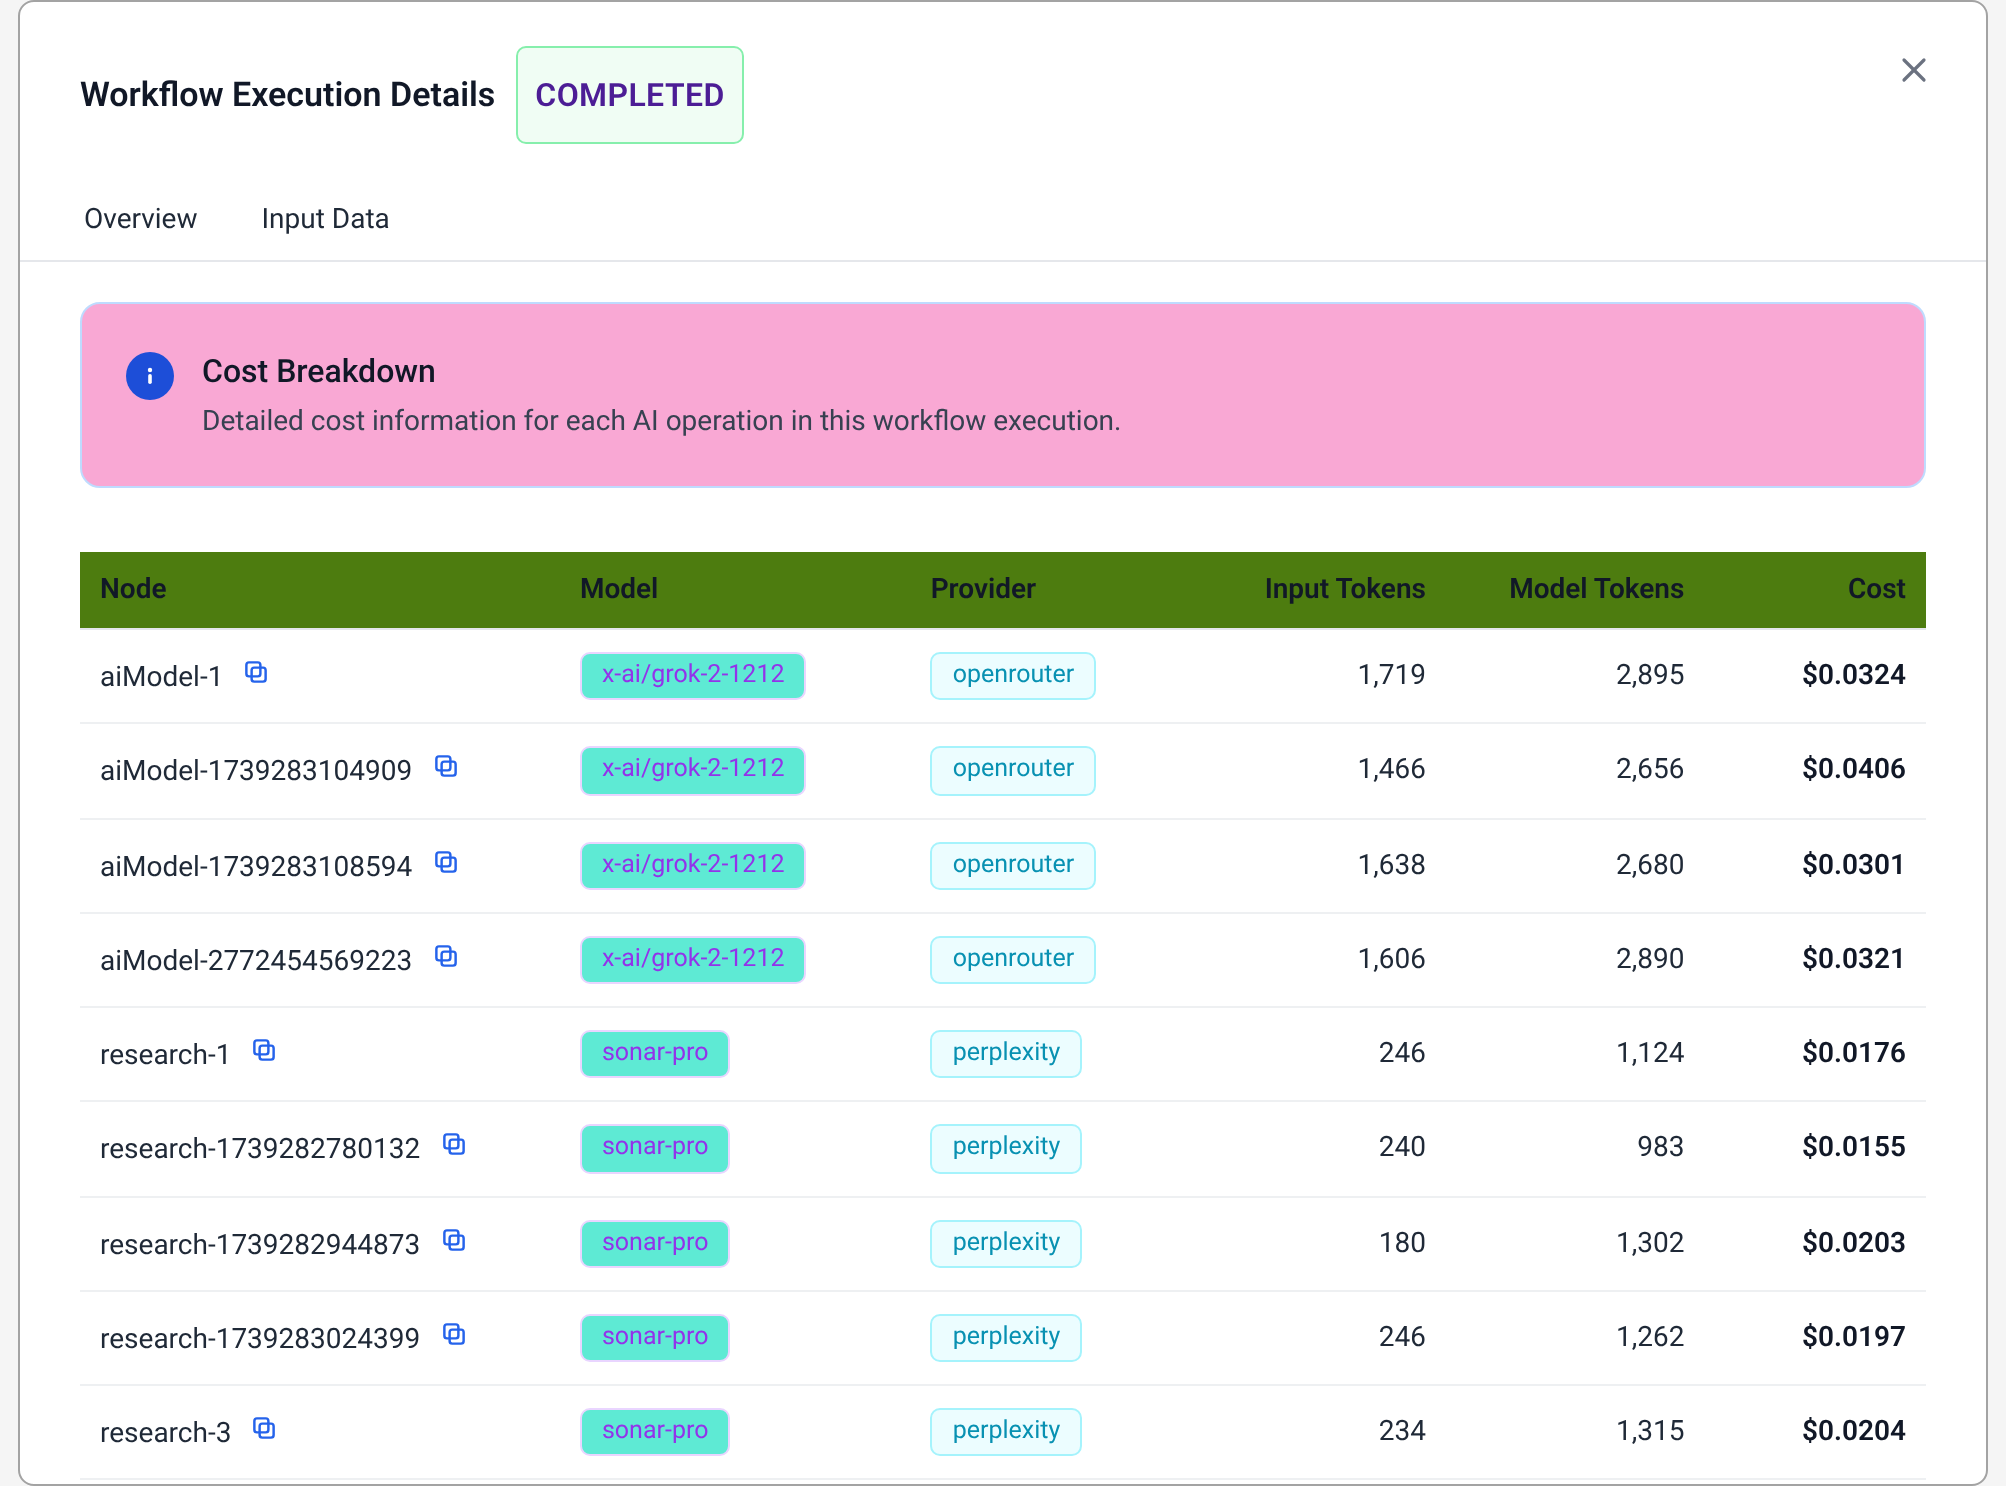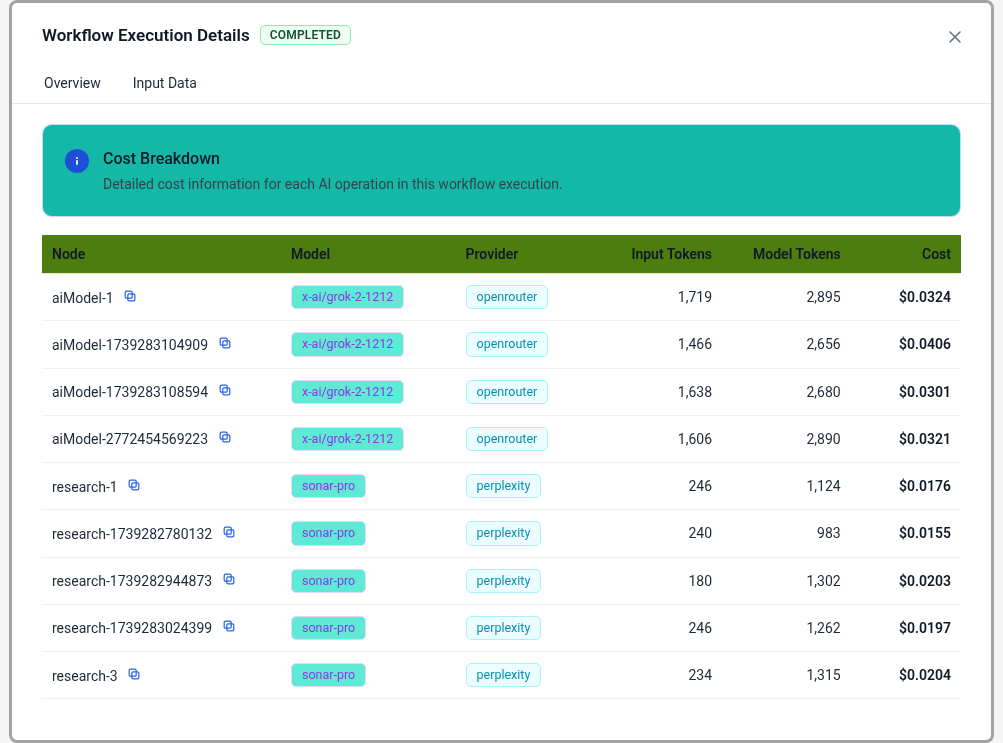--- a/index.html
+++ b/index.html
@@ -8,48 +8,48 @@
     font-family: -apple-system, BlinkMacSystemFont, "Segoe UI", Roboto, "Helvetica Neue", Arial, sans-serif;
     font-size: 14px;
     color: #1f2328;
     background: #f5f5f5;
   }
   .modal {
     width: 985px;
     height: 743px;
     margin: 0 auto;
     background: #fff;
-    border: 3px solid #a3a3a3;
+    border: 1px solid #a3a3a3;
     border-radius: 8px;
     position: relative;
     display: flex;
     flex-direction: column;
     overflow: hidden;
   }
   .modal-header {
     display: flex;
     align-items: center;
     padding: 22px 30px 10px 30px;
     gap: 10px;
   }
   .modal-title {
     font-size: 17px;
     font-weight: 600;
     color: #111827;
   }
   .badge-status {
     display: inline-flex;
     align-items: center;
-    padding: 2px 9px;
+    padding: 14px 9px;
     border-radius: 5px;
-    font-size: 12px;
+    font-size: 16px;
     font-weight: 600;
     border: 1px solid #86efac;
     background: #f0fdf4;
-    color: #14532d;
+    color: #4c1d95;
     letter-spacing: .2px;
   }
   .close-btn {
     position: absolute;
     top: 20px;
     right: 22px;
     width: 28px; height: 28px;
     display: flex; align-items: center; justify-content: center;
     color: #6b7280;
     cursor: pointer;
@@ -88,25 +88,25 @@
   .content {
     flex: 1;
     padding: 20px 30px 24px 30px;
     overflow-y: auto;
   }
 
   .info-panel {
     display: flex;
     align-items: flex-start;
     gap: 14px;
-    background: #14b8a6;
+    background: #f9a8d4;
     border: 1px solid #bfdbfe;
     border-radius: 10px;
     padding: 22px 22px 24px 22px;
-    margin-bottom: 18px;
+    margin-bottom: 32px;
   }
   .info-icon-wrap {
     width: 24px; height: 24px;
     flex: 0 0 24px;
     border-radius: 50%;
     background: #1d4ed8;
     color: #fff;
     display: flex; align-items: center; justify-content: center;
     margin-top: 2px;
   }

